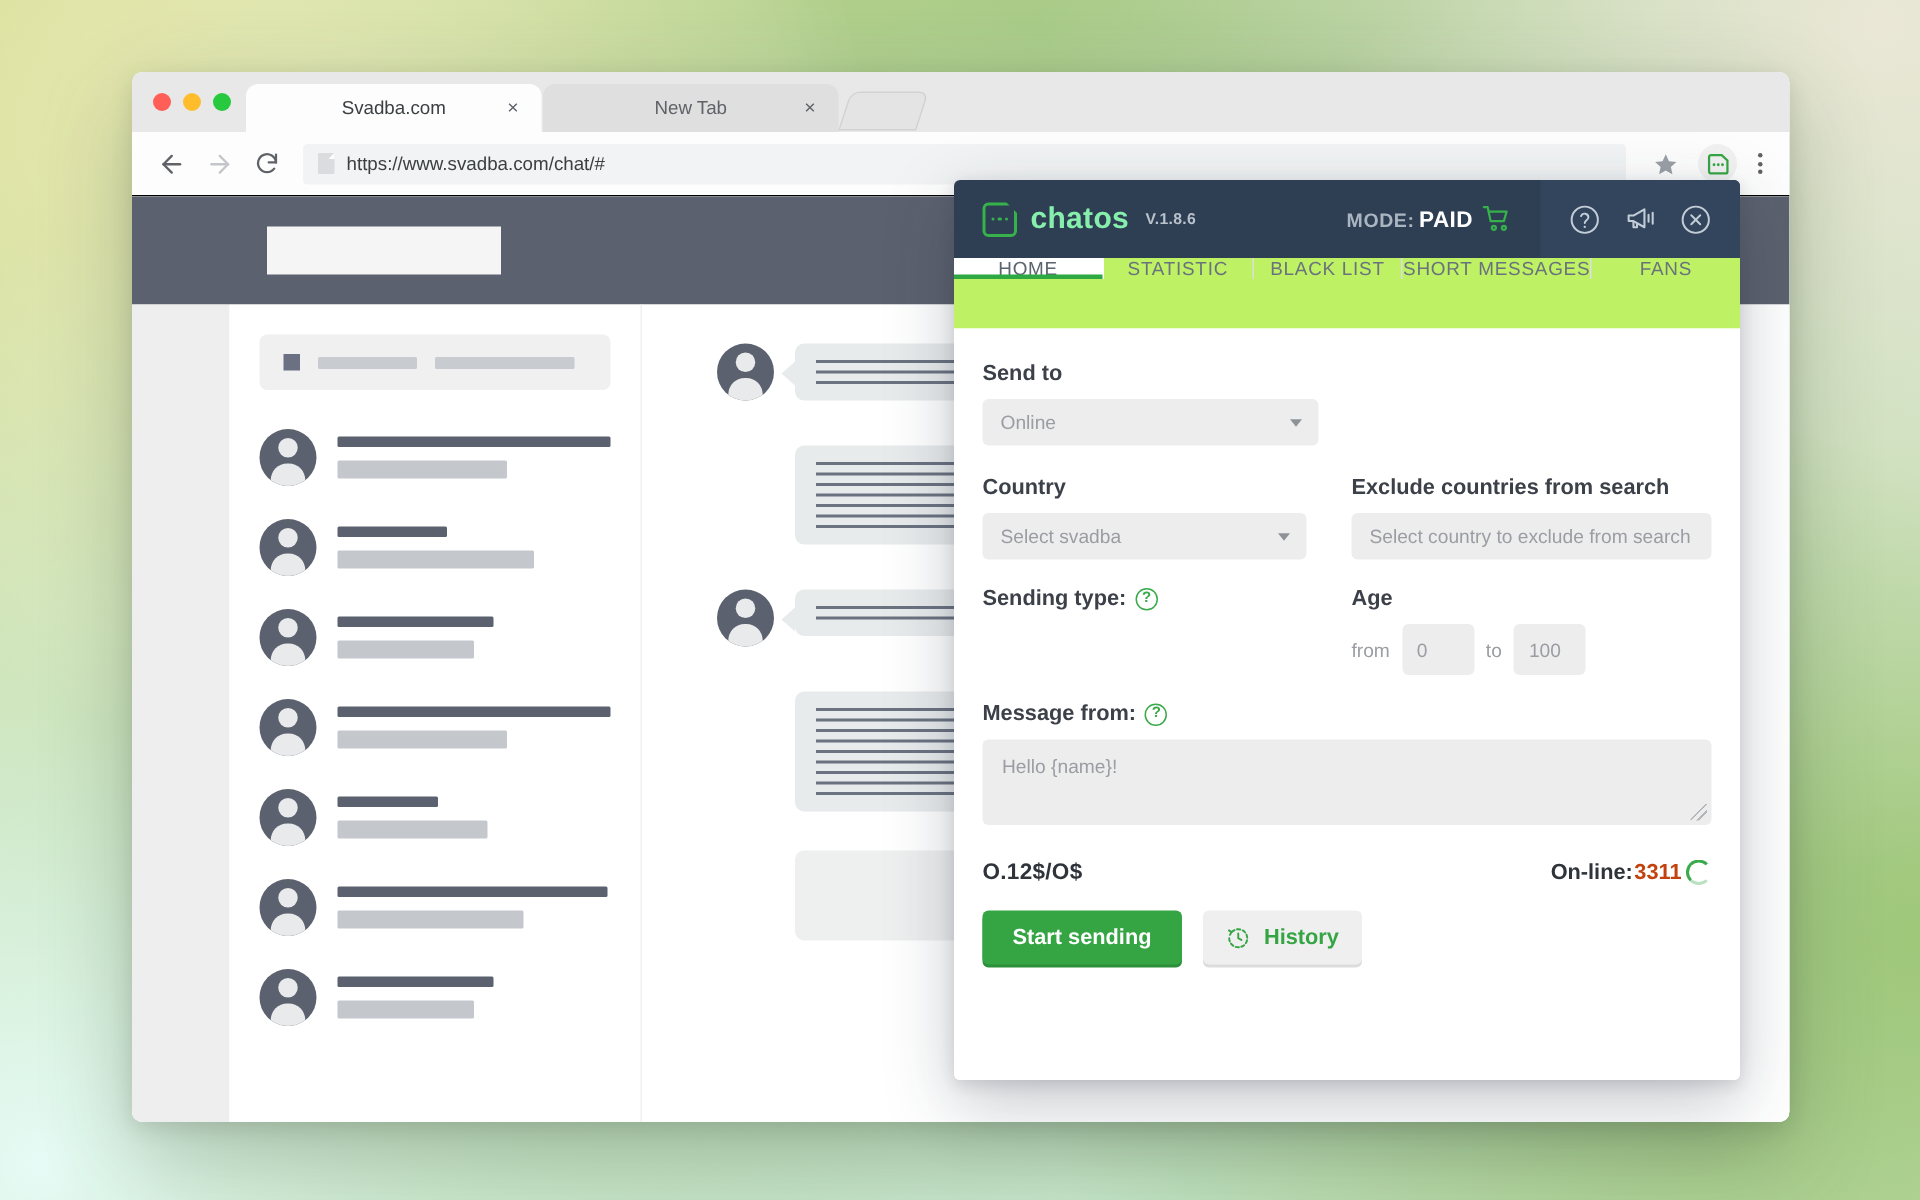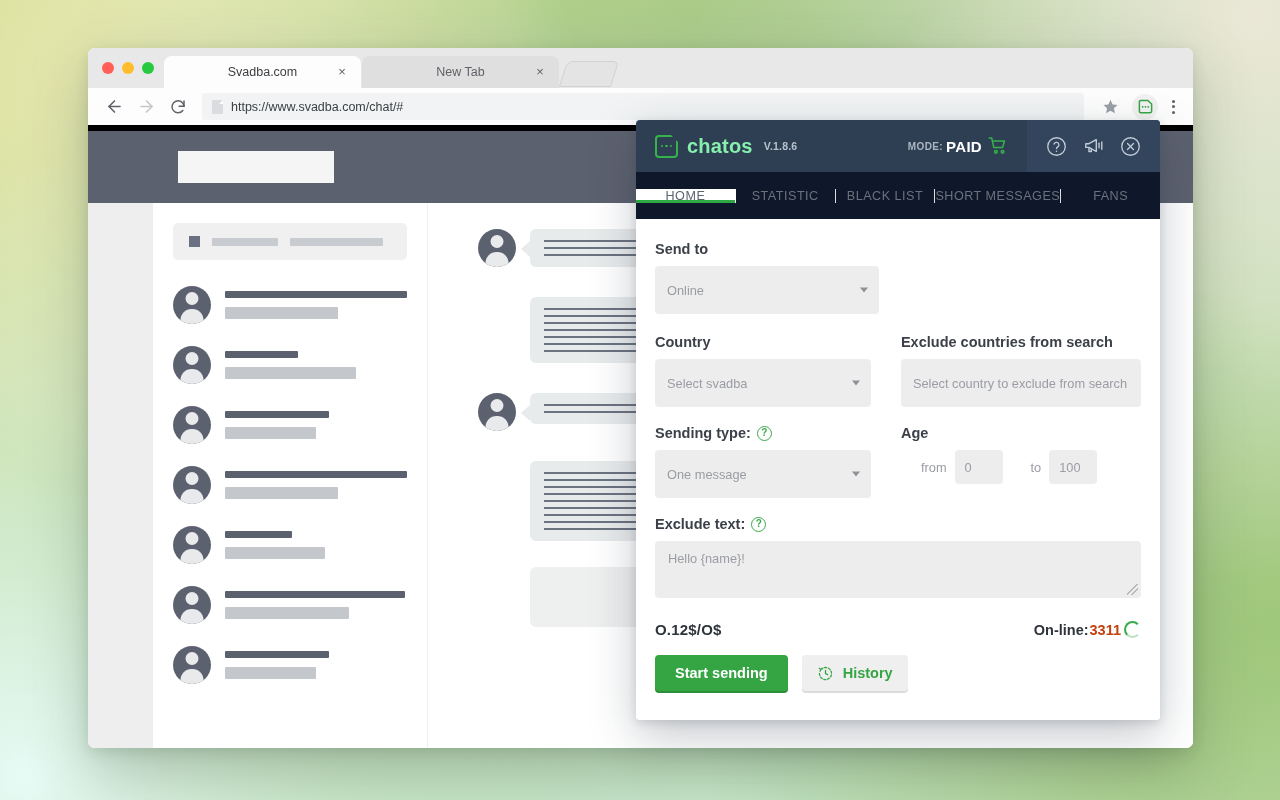--- a/index.html
+++ b/index.html
@@ -97,21 +97,21 @@
     transform: skewX(-18deg);
   }
 
   .toolbar {
     height: 43px;
     background: #fdfdfd;
     display: flex;
     align-items: center;
     padding: 0 12px;
     gap: 4px;
-    border-bottom: 6px solid #000000;
+    border-bottom: 1px solid #000000;
   }
   .navbtn {
     width: 28px; height: 28px;
     display: flex; align-items: center; justify-content: center;
     color: #5f6368;
   }
   .navbtn.disabled { color: #c4c6c9; }
 
   .omnibox {
     flex: 1;
@@ -239,36 +239,36 @@
     content:""; position:absolute; right:-2.4px; top:-2.4px;
     width: 0; height: 0;
     border-left: 8px solid transparent;
     border-top: 8px solid #2e3f54;
   }
   .cx-logo-mark i { width: 2.6px; height: 2.6px; border-radius: 50%; background: #35b34a; display:block; }
   .cx-name { color: #86efac; font-size: 20px; font-weight: bold; letter-spacing: .2px; }
   .cx-ver { color: #b9c2cc; font-size: 10.5px; font-weight: bold; margin-left: 2px; letter-spacing:.2px; }
 
   .cx-mode { margin-left: auto; display:flex; align-items:center; gap:3px; padding-right: 18px; }
-  .cx-mode-label { color:#aab5c1; font-size: 10px; font-weight: bold; letter-spacing: .4px; }
+  .cx-mode-label { color:#aab5c1; font-size: 13px; font-weight: bold; letter-spacing: .4px; }
   .cx-mode-value { color:#fff; font-size: 15px; font-weight: bold; letter-spacing:.3px; }
 
   .cx-actions {
     align-self: stretch;
     display:flex; align-items:center; gap: 14px;
     padding: 0 18px;
     background: #33455c;
   }
   .cx-ic { width: 23px; height: 23px; display:flex; align-items:center; justify-content:center; color:#c3cdd8; }
 
   .cx-tabs {
     height: 47px;
-    background: #0f172a;
+    background: #bef264;
     display: flex;
-    align-items: center;
+    align-items: flex-start;
     flex: none;
   }
   .cx-tab {
     flex: 1;
     display: flex; align-items: center; justify-content: center;
     font-size: 12.6px; color: #6a737d;
     letter-spacing: .5px;
     border-right: 1px solid #dcdee0;
     position: relative;
     white-space: nowrap;
@@ -288,21 +288,21 @@
   }
   .help-ic {
     width: 15px; height: 15px; border-radius: 50%;
     border: 1.4px solid #3aaa4b;
     color: #3aaa4b; font-size: 10px; font-weight: bold;
     display: flex; align-items: center; justify-content: center;
     line-height: 1;
   }
 
   .sel, .txt {
-    height: 48px;
+    height: 31px;
     background: #ededee;
     border: none; border-radius: 4px;
     font-size: 12.8px; color: #9a9da2;
     font-family: "Liberation Sans", sans-serif;
     padding: 0 12px;
     display: flex; align-items: center;
     width: 100%;
   }
   .sel { position: relative; padding-right: 26px; }
   .sel .caret {
@@ -313,21 +313,21 @@
     border-right: 4px solid transparent;
     border-top: 5px solid #8e9297;
   }
   .txt { overflow: hidden; white-space: nowrap; }
 
   .row2 { display: flex; gap: 30px; }
   .col { width: 224px; }
   .col.wide { width: 249px; }
 
   .age-row { display: flex; align-items: center; gap: 8px; }
-  .age-row .word { font-size: 12.8px; color: #9a9da2; margin-left: 20px; }
+  .age-row .word { font-size: 12.8px; color: #9a9da2; }
   .age-in {
     width: 48px; height: 34px; background:#ededee; border-radius:4px;
     display:flex; align-items:center; padding: 0 10px;
     font-size: 12.8px; color: #9a9da2;
   }
 
   .msgbox {
     width: 100%; height: 57px;
     background: #ededee; border-radius: 4px;
     padding: 10px 13px;
@@ -641,38 +641,34 @@
           <div class="txt">Select country to exclude from search</div>
         </div>
       </div>
 
       <div class="row2 mt18">
         <div class="col">
           <div class="fld-label">
             <span>Sending type:</span>
             <span class="help-ic">?</span>
           </div>
-          <div class="sel">
-            <span>One message</span>
-            <span class="caret"></span>
-          </div>
         </div>
         <div class="col wide">
           <div class="fld-label">Age</div>
           <div class="age-row">
             <span class="word">from</span>
             <span class="age-in">0</span>
             <span class="word">to</span>
             <span class="age-in">100</span>
           </div>
         </div>
       </div>
 
       <div class="fld-label mt18">
-        <span>Exclude text:</span>
+        <span>Message from:</span>
         <span class="help-ic">?</span>
       </div>
       <div class="msgbox">
         <span>Hello {name}!</span>
         <span class="grip"></span>
       </div>
 
       <div class="statline">
         <span class="price">O.12$/O$</span>
         <span class="online">

